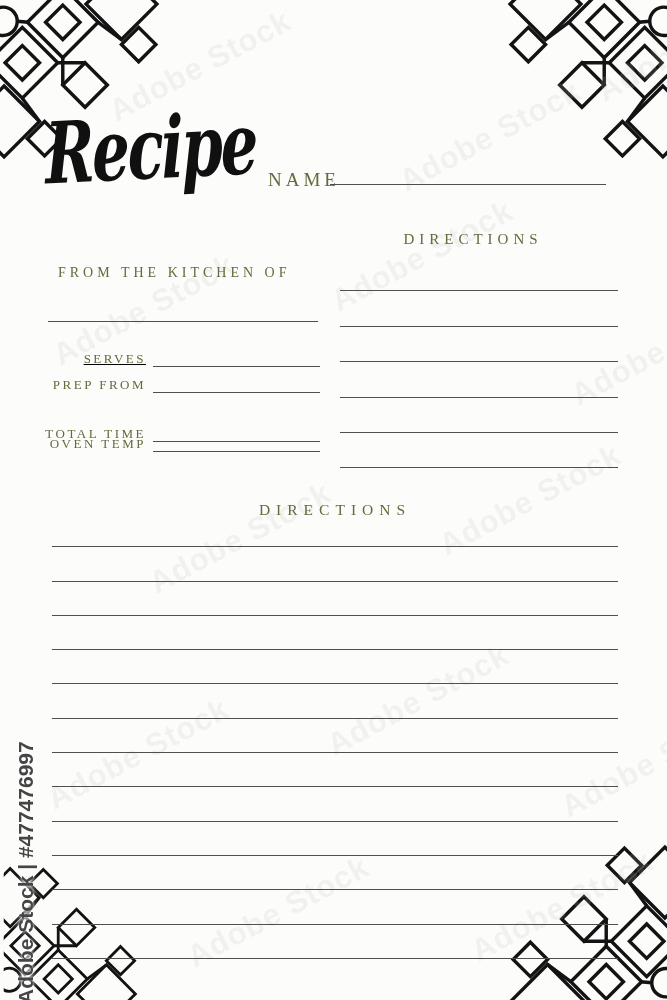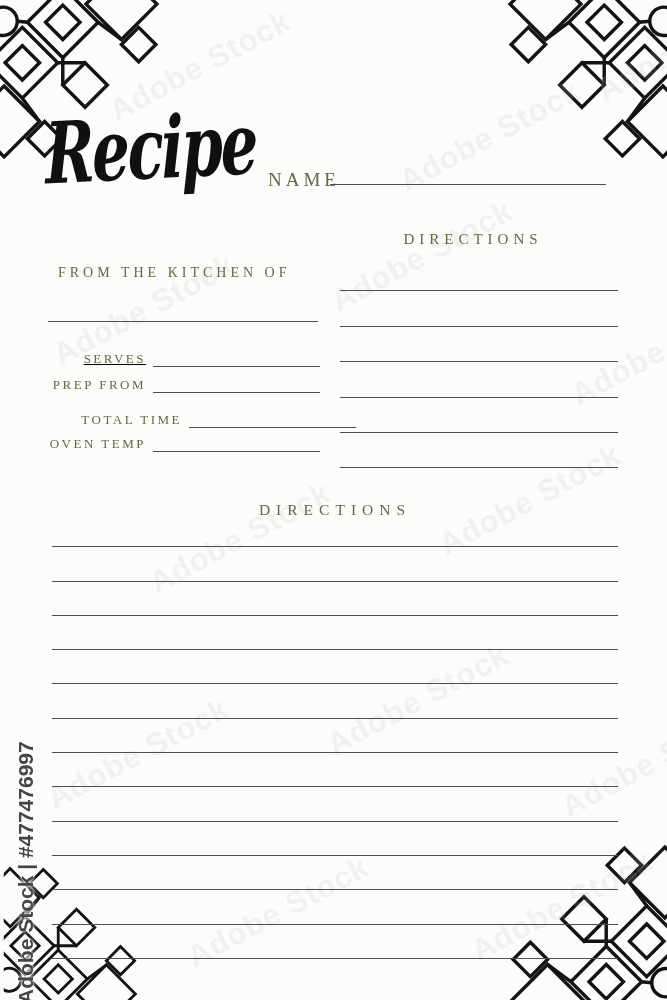--- a/index.html
+++ b/index.html
@@ -53,21 +53,21 @@
   
   .meta{position:absolute;left:40px;top:0;width:280px;}
   .meta-row{position:absolute;left:0;width:280px;height:17px;display:flex;align-items:flex-end;}
   .meta-row .lbl{
     width:106px;text-align:right;font-size:13px;letter-spacing:2.5px;
     padding-right:7px;white-space:nowrap;line-height:17px;
   }
   .meta-row .fill-line{flex:1;border-bottom:1.7px solid #4e4e4e;height:15px;}
   .meta-row:nth-child(1){top:350px;text-decoration:underline;}
   .meta-row:nth-child(2){top:376px;}
-  .meta-row:nth-child(3){top:411px;margin-left:36px;}
+  .meta-row:nth-child(3){top:425px;}
   .meta-row:nth-child(4){top:435px;}
   
   .rule{border-bottom:1.6px solid #4f4f4f;}
   .ing-lines{position:absolute;left:340px;top:256px;width:278px;}
   .ing-lines .rule{height:34.4px;}
   .dir-lines{position:absolute;left:52px;top:513px;width:566px;}
   .dir-lines .rule{height:33.3px;}
   
   .wm{
     position:absolute;font-family:"Liberation Sans","DejaVu Sans",sans-serif;

